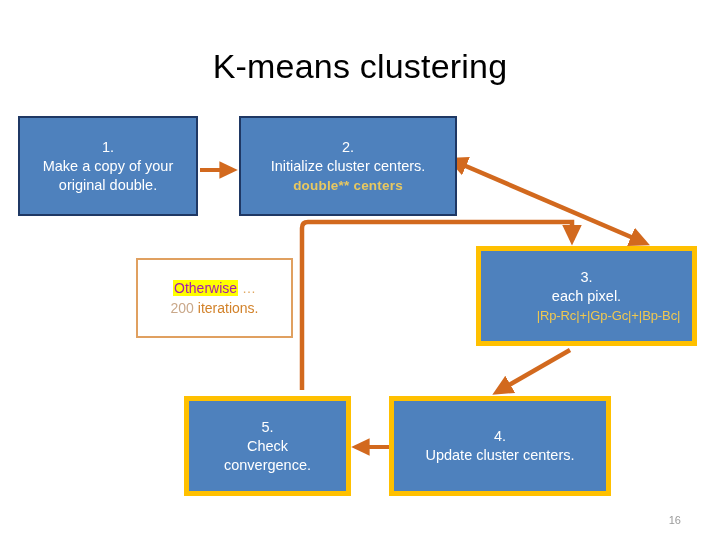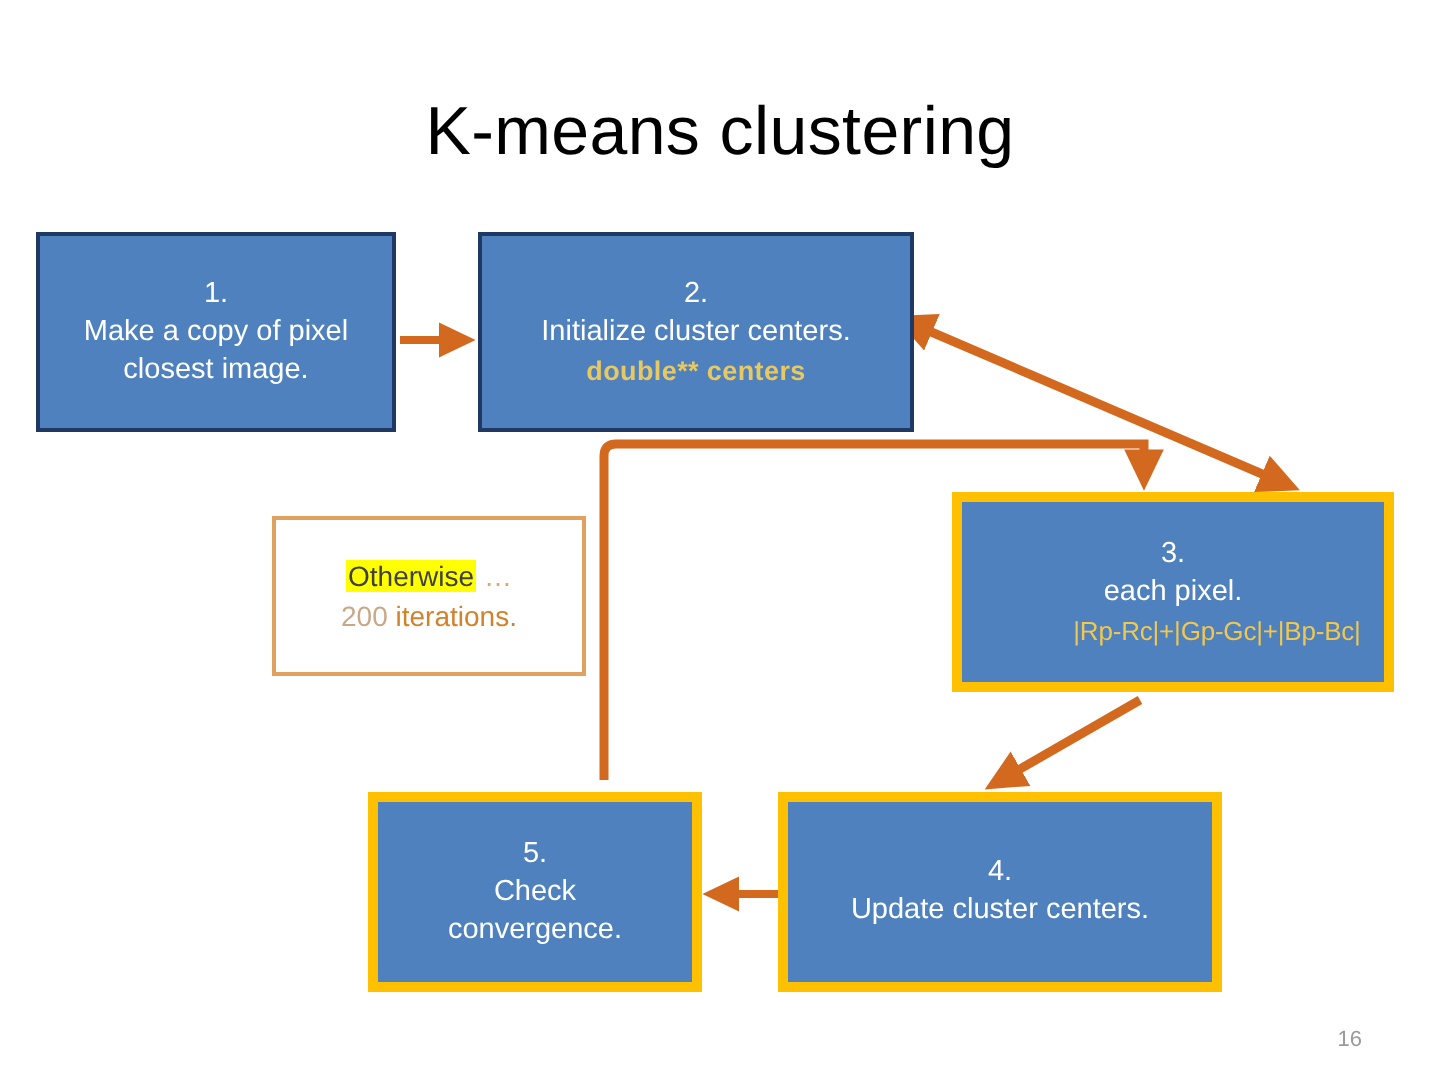--- a/index.html
+++ b/index.html
@@ -98,21 +98,21 @@
     align-items: center;
     justify-content: center;
     text-align: center;
     color: #D2822A;
     font-size: 14px;
     line-height: 20px;
   }
   #note-otherwise .ln { display: block; white-space: nowrap; }
   .hl-yellow {
     background: #FFFF00;
-    color: #404040;
+    color: #a21caf;
     padding: 0 1px;
   }
   .dots-faint { color: #E0A860; }
   .num-faint { color: #C9A88A; }
 
   
   #box-1 { left: 18px;  top: 116px; width: 180px; height: 100px; }
   #box-2 { left: 239px; top: 116px; width: 218px; height: 100px; }
   #box-3 { left: 476px; top: 246px; width: 221px; height: 100px; }
   #box-4 { left: 389px; top: 396px; width: 222px; height: 100px; }
@@ -160,22 +160,22 @@
       <line x1="570" y1="350" x2="497" y2="392" stroke="#D2691E" stroke-width="4.5" marker-end="url(#ah)"></line>
     </g>
 
     <g>
       <line x1="389" y1="447" x2="356" y2="447" stroke="#D2691E" stroke-width="4" marker-end="url(#ah)"></line>
     </g>
   </svg>
 
   <div class="node node-navy" id="box-1">
     <span class="ln">1.</span>
-    <span class="ln">Make a copy of pixel</span>
-    <span class="ln">closest image.</span>
+    <span class="ln">Make a copy of your</span>
+    <span class="ln">original double.</span>
   </div>
 
   <div class="node node-navy" id="box-2">
     <span class="ln">2.</span>
     <span class="ln">Initialize cluster centers.</span>
     <span class="ln code-gold">double** centers</span>
   </div>
 
   <div class="node node-gold" id="box-3">
     <span class="ln">3.</span>

